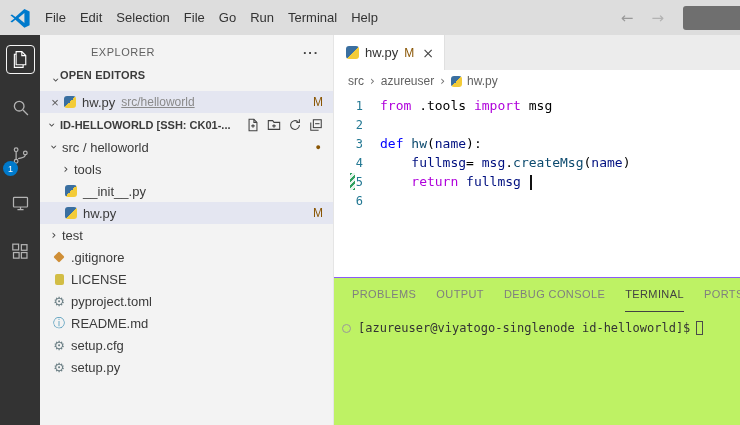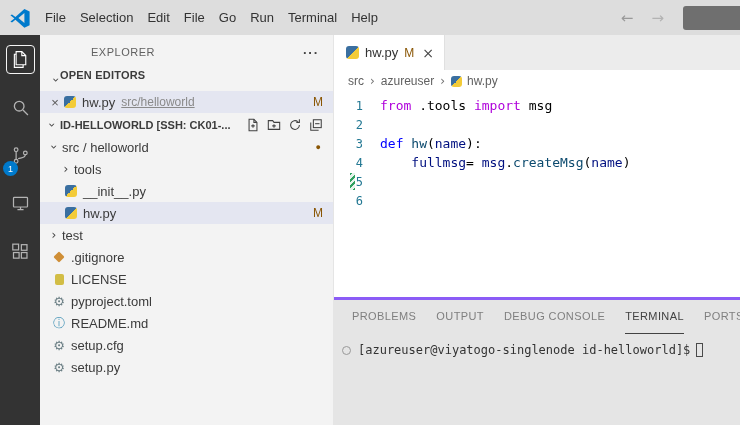--- a/index.html
+++ b/index.html
@@ -89,41 +89,41 @@
   .tk-kw  { color:#af00db; }
   .tk-def { color:#0000ff; }
   .tk-fn  { color:#0c4a6e; }
   .tk-var { color:#001080; }
   .tk-pl  { color:#000000; }
   .caret { display:inline-block; width:2px; height:15px; background:#111; vertical-align:middle; margin-left:1px; }
   .cline.changed::before { content:""; position:absolute; left:16px; top:1px; width:5px; height:17px;
       background:repeating-linear-gradient(315deg,#2ea05f 0 2px,rgba(46,160,95,.12) 2px 4.5px); }
 
   
-  .panel { height:128px; border-top:3px solid #8b5cf6; background:#e5e5e5; display:flex; flex-direction:column; flex:none; }
+  .panel { height:148px; border-top:1px solid #8b5cf6; background:#bef264; display:flex; flex-direction:column; flex:none; }
   .panel-tabs { height:34px; display:flex; align-items:center; padding-left:18px; flex:none; }
   .ptab { font-size:11px; color:#7f7f7f; letter-spacing:.4px; margin-right:20px; height:34px; line-height:33px; white-space:nowrap; }
   .ptab.active { color:#424242; border-bottom:1px solid #424242; }
   .terminal { flex:1; font-family:"DejaVu Sans Mono", monospace; font-size:12px; color:#333; padding:9px 0 0 6px; display:flex; align-items:flex-start; }
   .term-deco { width:9px; height:9px; border:1px solid #999; border-radius:50%; margin:3px 7px 0 2px; flex:none; }
   .term-line { white-space:pre; }
   .term-cursor { display:inline-block; width:7px; height:14px; border:1px solid #4a4a4a; vertical-align:text-bottom; margin-left:6px; }
 </style>
 </head>
 <body>
 
 <div class="app">
 
   <div class="titlebar">
     <svg class="logo" viewBox="0 0 100 100">
       <path fill="#007ACC" d="M72 5 27 45 10 32 2 36l20 16L2 68l8 4 17-13 45 40 26-13V18L72 5zm0 20v50L42 50 72 25z"></path>
     </svg>
     <span class="menu-item">File</span>
+    <span class="menu-item">Edit</span>
     <span class="menu-item">Selection</span>
-    <span class="menu-item">Edit</span>
     <span class="menu-item">File</span>
     <span class="menu-item">Go</span>
     <span class="menu-item">Run</span>
     <span class="menu-item">Terminal</span>
     <span class="menu-item">Help</span>
     <span class="tb-spacer"></span>
     <span class="nav-arrow">←</span>
     <span class="nav-arrow fwd">→</span>
     <div class="dark-box"></div>
   </div>
@@ -325,20 +325,21 @@
         <div class="cline">
           <span class="ln">3</span>
           <span class="ct"><span class="tk-def">def </span><span class="tk-fn">hw</span><span class="tk-pl">(</span><span class="tk-var">name</span><span class="tk-pl">):</span></span>
         </div>
         <div class="cline">
           <span class="ln">4</span>
           <span class="ct"><span class="tk-var">    fullmsg</span><span class="tk-pl">= </span><span class="tk-var">msg</span><span class="tk-pl">.</span><span class="tk-fn">createMsg</span><span class="tk-pl">(</span><span class="tk-var">name</span><span class="tk-pl">)</span></span>
         </div>
         <div class="cline changed">
           <span class="ln">5</span>
+          <span class="ct"><span class="tk-kw">    return </span><span class="tk-var">fullmsg </span><span class="caret"></span></span>
         </div>
         <div class="cline">
           <span class="ln">6</span>
           <span class="ct"></span>
         </div>
       </div>
 
       <div class="panel">
         <div class="panel-tabs">
           <span class="ptab">PROBLEMS</span>

